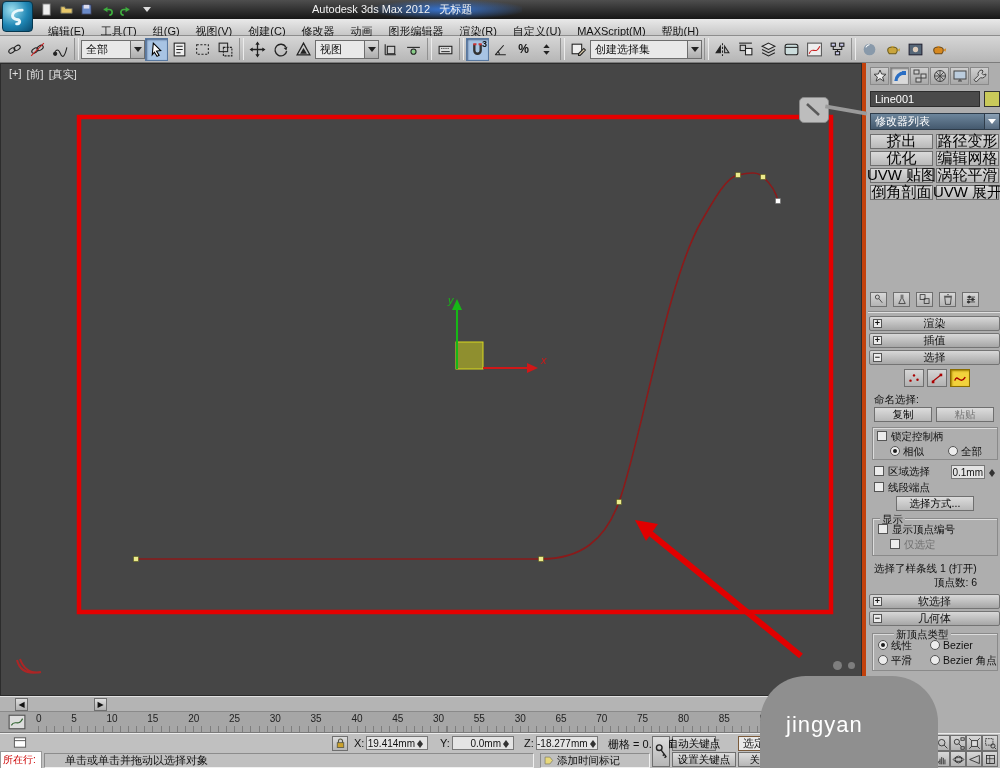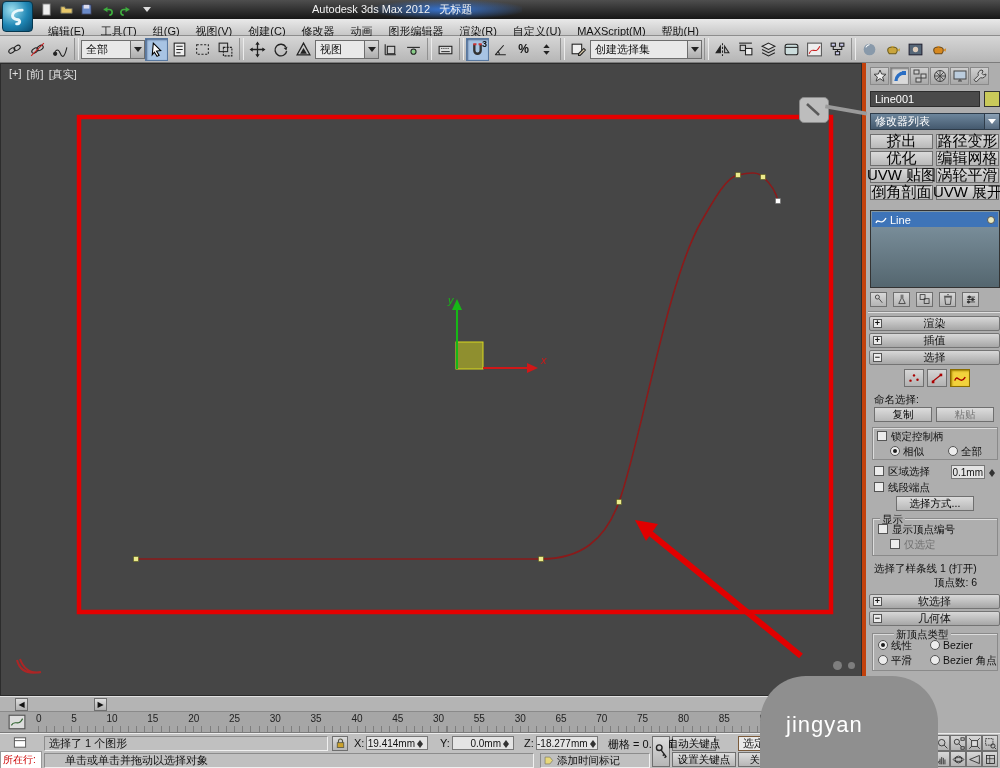--- a/index.html
+++ b/index.html
@@ -432,29 +432,20 @@
         </span>
     </div>
     <button class="modbtn" style="left:4px;top:71px">挤出</button>
     <button class="modbtn" style="left:70px;top:71px">路径变形</button>
     <button class="modbtn" style="left:4px;top:88px">优化</button>
     <button class="modbtn" style="left:70px;top:88px">编辑网格</button>
     <button class="modbtn" style="left:4px;top:105px">UVW 贴图</button>
     <button class="modbtn" style="left:70px;top:105px">涡轮平滑</button>
     <button class="modbtn" style="left:4px;top:122px">倒角剖面</button>
     <button class="modbtn" style="left:70px;top:122px">UVW 展开</button>
-    <div class="r stack">
-      <div class="r stackrow">
-        <svg width="12" height="10" viewBox="0 0 12 10">
-            <path d="M1 8c2-6 5 4 10-5" fill="none" stroke="#fff" stroke-width="1.4"></path>
-          </svg>
-        <span>Line</span>
-        <span style="margin-left:auto;margin-right:3px;width:8px;height:8px;border-radius:50%;background:#e8e8c0;border:1px solid #555"></span>
-      </div>
-    </div>
     <div class="r" style="left:4px;top:229px;display:flex;gap:6px">
       <span class="stkbtn">
           <svg width="14" height="13" viewBox="0 0 16 16" stroke="#333" fill="none">
             <circle cx="6" cy="5" r="2.5"></circle>
             <path d="M8 7l4 5"></path>
           </svg>
         </span>
       <span class="stkbtn">
           <svg width="14" height="13" viewBox="0 0 16 16" stroke="#333" fill="none">
             <path d="M7 2v5l-3 6h8L9 7V2"></path>
@@ -594,21 +585,20 @@
   </div>
 
   <div class="r statusbar">
     <span class="r" style="left:12px;top:1px">
         <svg width="16" height="15" viewBox="0 0 16 16">
           <rect x="2" y="3" width="12" height="10" fill="#fff" stroke="#555"></rect>
           <path d="M2 6h12" stroke="#555"></path>
         </svg>
       </span>
     <div class="r" style="left:0;top:17px;width:42px;height:18px;background:#fff;border:1px solid #999;color:#c00;font-size:10px;line-height:16px;padding-left:2px">所在行:</div>
-    <div class="r etch" style="left:44px;top:2px;width:284px;height:15px;font-size:11px;line-height:13px;padding-left:4px">选择了 1 个图形</div>
     <div class="r etch" style="left:44px;top:19px;width:490px;height:15px;font-size:11px;line-height:13px;padding-left:20px">单击或单击并拖动以选择对象</div>
     <span class="r sbtn" style="left:332px;top:2px;width:16px;height:15px">
         <svg width="13" height="13" viewBox="0 0 16 16">
           <rect x="4" y="7" width="8" height="6" fill="#cba12c" stroke="#554"></rect>
           <path d="M5.5 7V5a2.5 2.5 0 0 1 5 0v2" fill="none" stroke="#554" stroke-width="1.4"></path>
         </svg>
       </span>
     <span class="r" style="left:354px;top:3px;font-size:11px">X:</span>
     <span class="spinfld" style="left:366px;top:2px;width:62px">
         <span>19.414mm</span>

